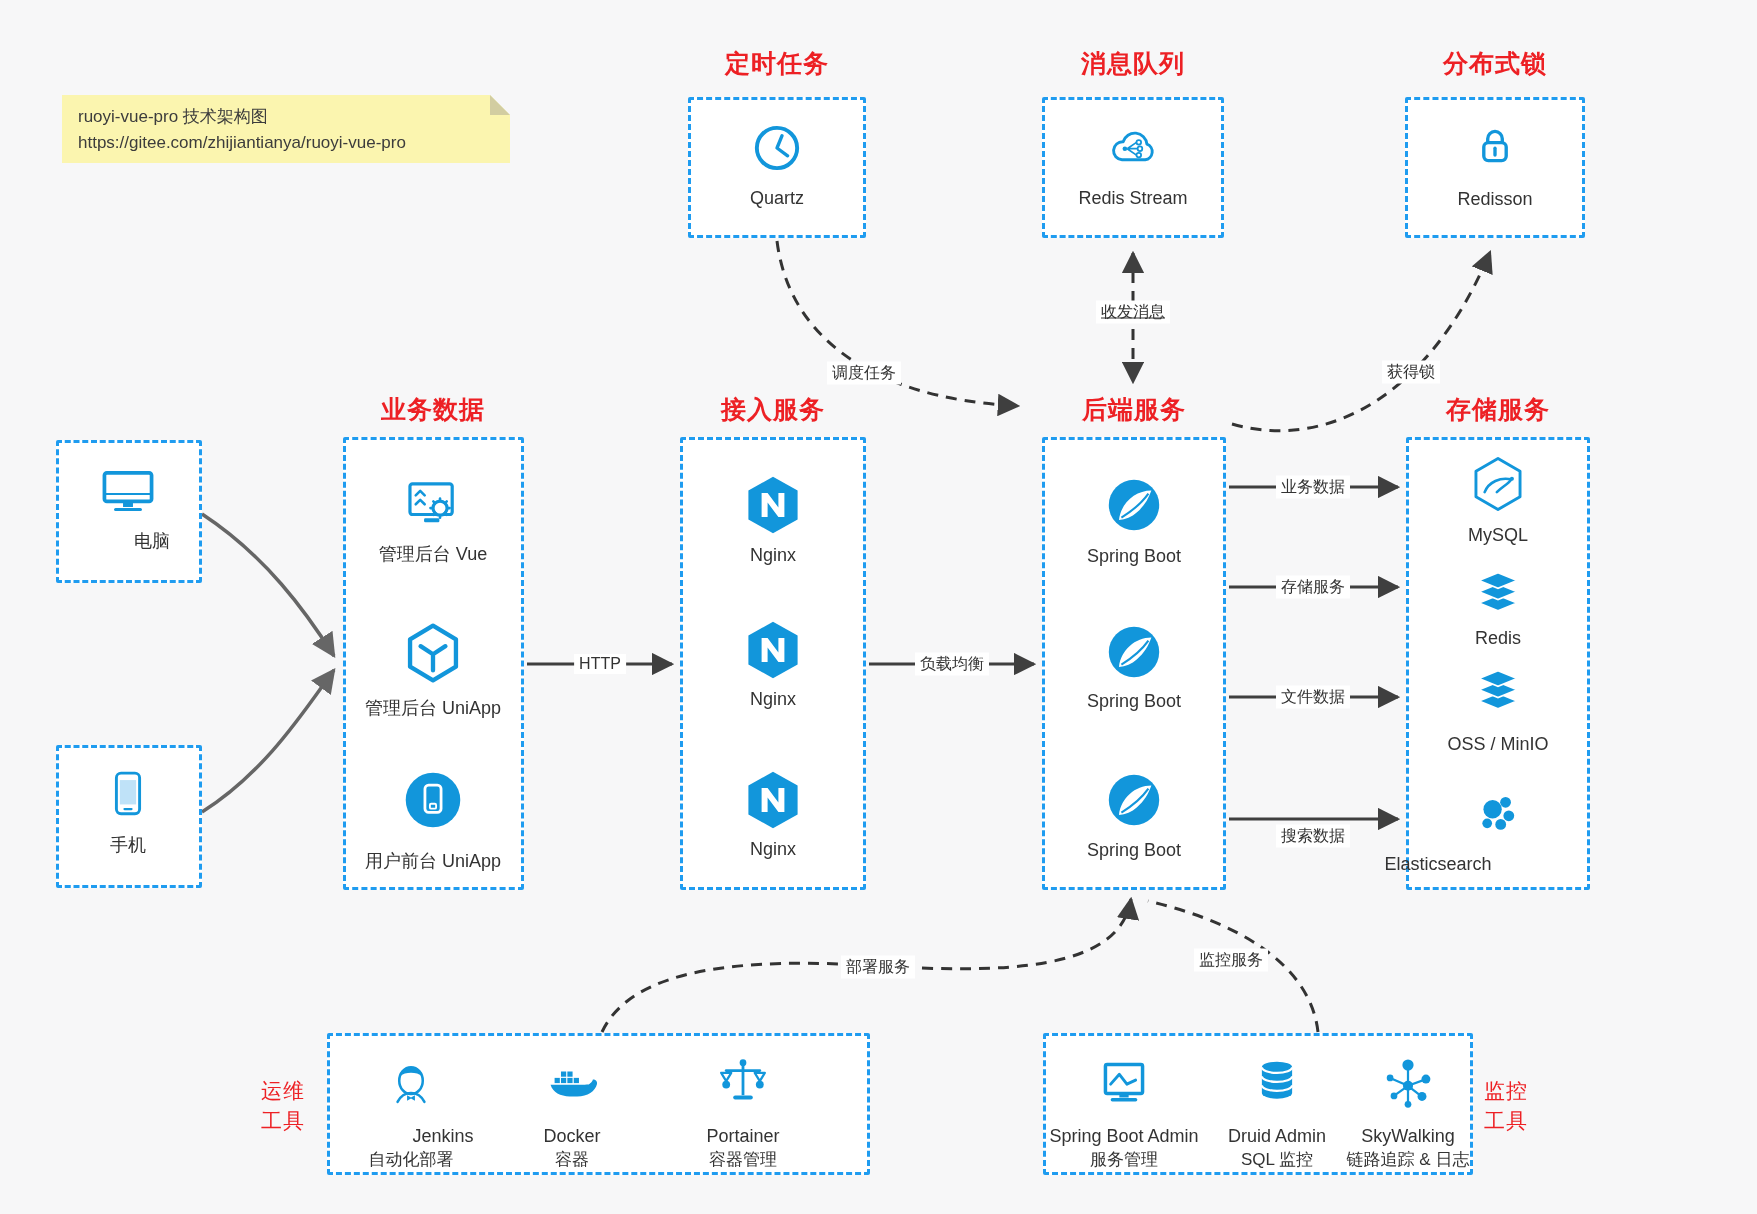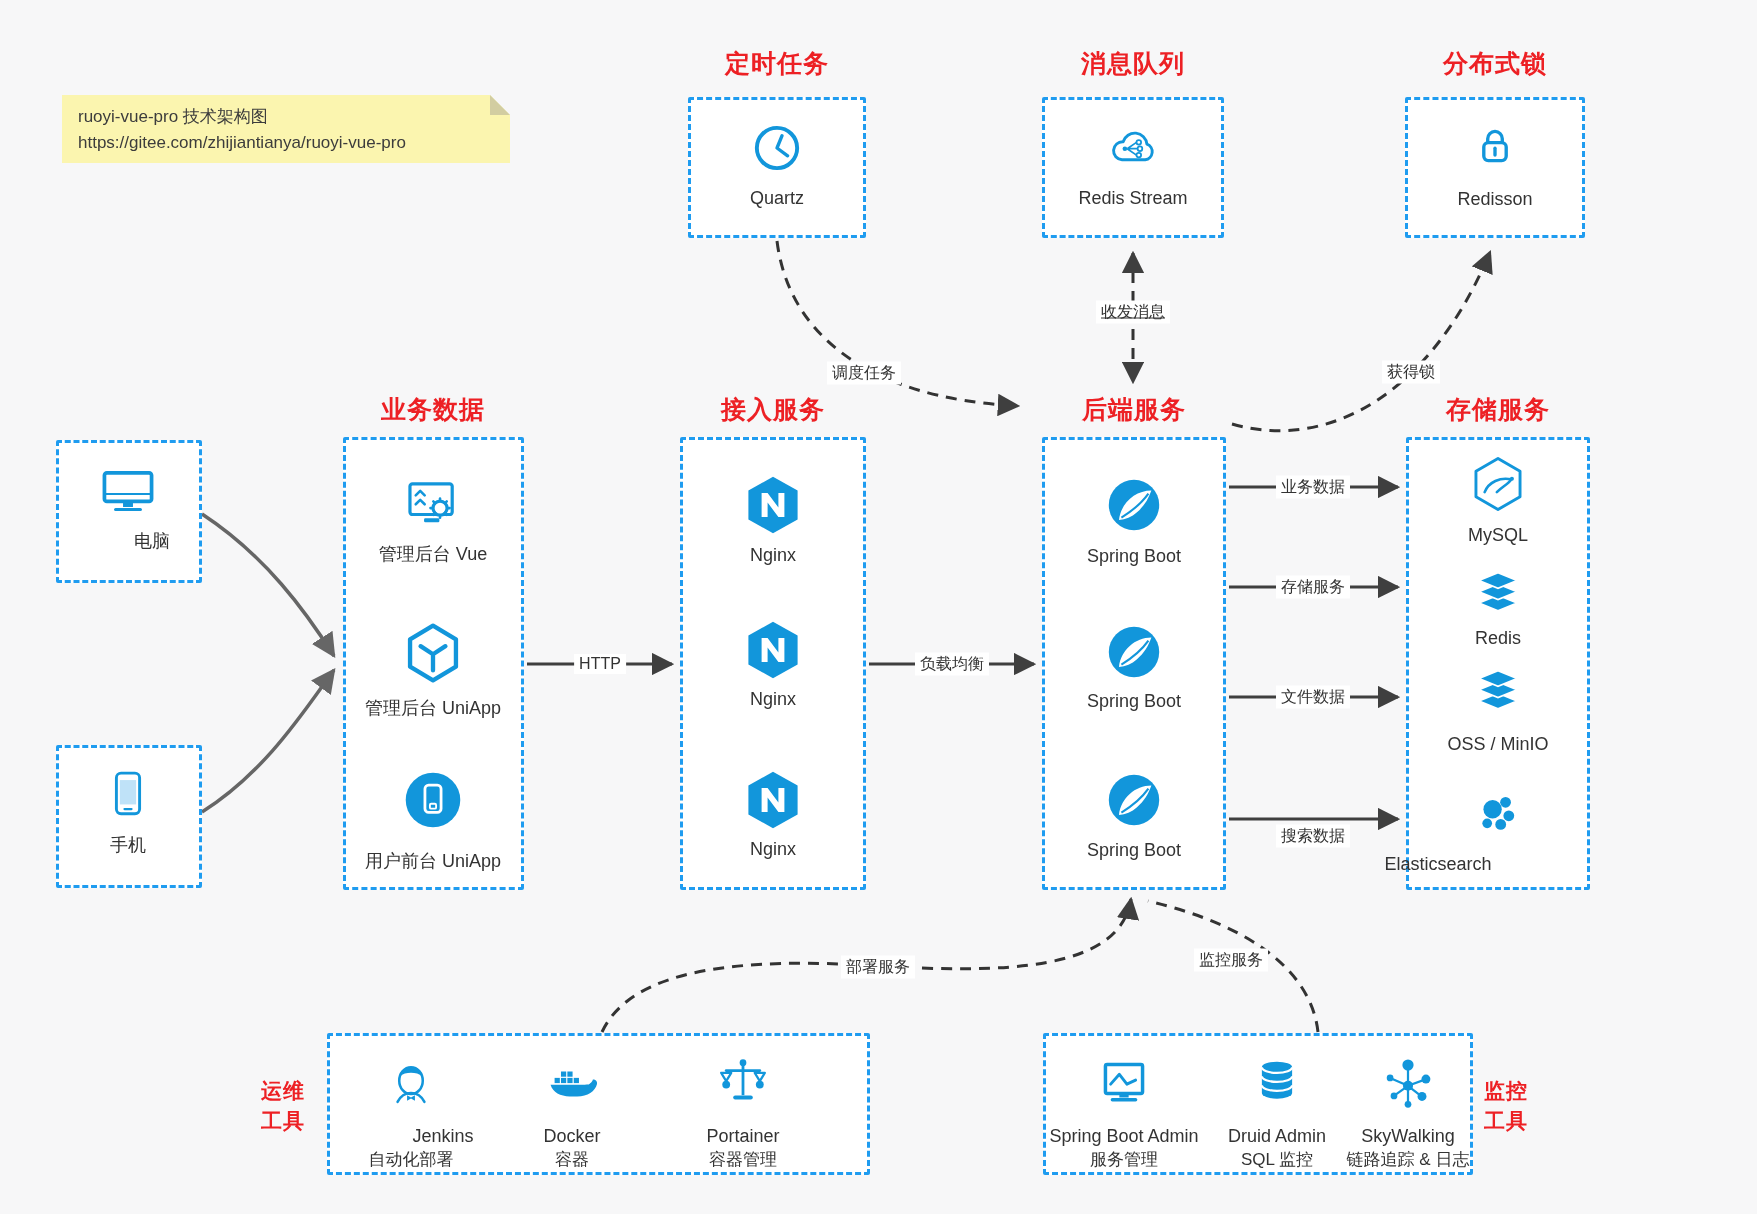--- a/index.html
+++ b/index.html
@@ -1,19 +1,19 @@
 <!DOCTYPE html>
 <html><head>
 <meta charset="utf-8">
 <style>
   html,body{margin:0;padding:0;background:#f7f7f8;font-family:"Liberation Sans","DejaVu Sans",sans-serif;}
   #stage{position:relative;width:1757px;height:1214px;background:#f7f7f8;overflow:hidden;}
   .box{position:absolute;border:3px dashed #1f9cf0;background:#fff;border-radius:2px;box-sizing:border-box;}
   .rtitle{position:absolute;transform:translate(-50%,-50%);color:#ed2024;font-weight:bold;font-size:25px;white-space:nowrap;letter-spacing:1px;}
-  .rtitle2{position:absolute;transform:translate(-50%,-50%);color:#ed2024;font-weight:bold;font-size:21px;white-space:nowrap;text-align:center;line-height:1.45;letter-spacing:1px;}
+  .rtitle2{position:absolute;transform:translate(-50%,-50%);color:#ed2024;font-weight:normal;font-size:21px;white-space:nowrap;text-align:center;line-height:1.45;letter-spacing:1px;}
   .lbl{position:absolute;transform:translate(-50%,-50%);font-size:18px;color:#333;white-space:nowrap;}
   .sublbl{position:absolute;transform:translate(-50%,-50%);font-size:17px;color:#333;white-space:nowrap;}
   .elbl{position:absolute;transform:translate(-50%,-50%);font-size:16px;color:#333;background:#fff;padding:1px 5px;white-space:nowrap;}
   .icon{position:absolute;transform:translate(-50%,-50%);line-height:0;}
   #edges{position:absolute;left:0;top:0;}
   .note{position:absolute;left:62px;top:95px;width:448px;height:68px;background:#fbf5af;color:#3c3c3c;font-size:17px;line-height:1.55;padding:9px 0 0 16px;box-sizing:border-box;}
   .note .f1{position:absolute;top:0;right:0;width:0;height:0;border-top:20px solid #f7f7f8;border-left:20px solid transparent;}
   .note .f2{position:absolute;top:0;right:0;width:0;height:0;border-bottom:20px solid #d2cda1;border-right:20px solid transparent;}
 </style>
 </head>

